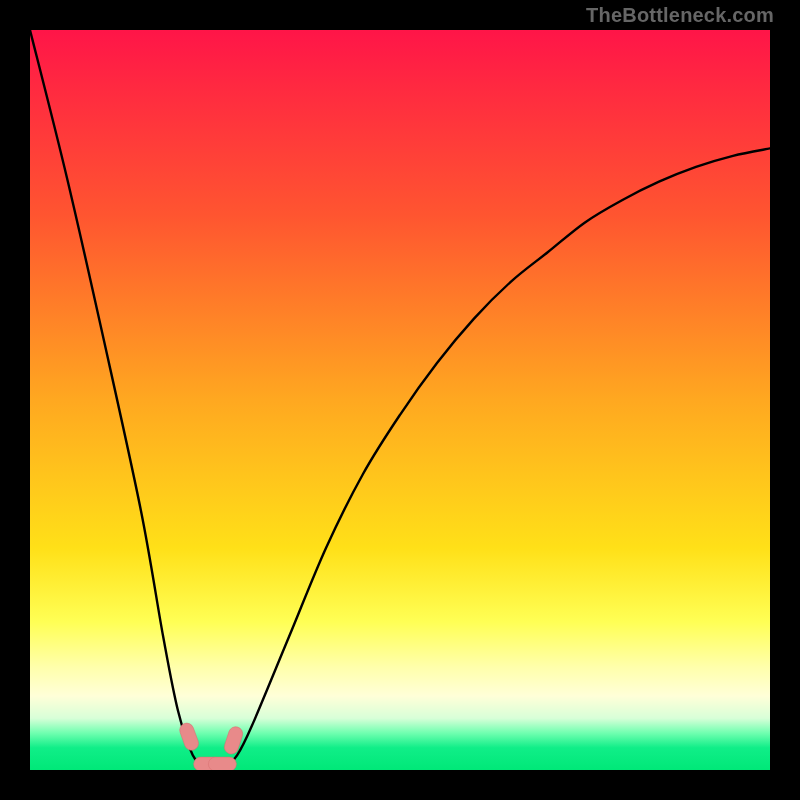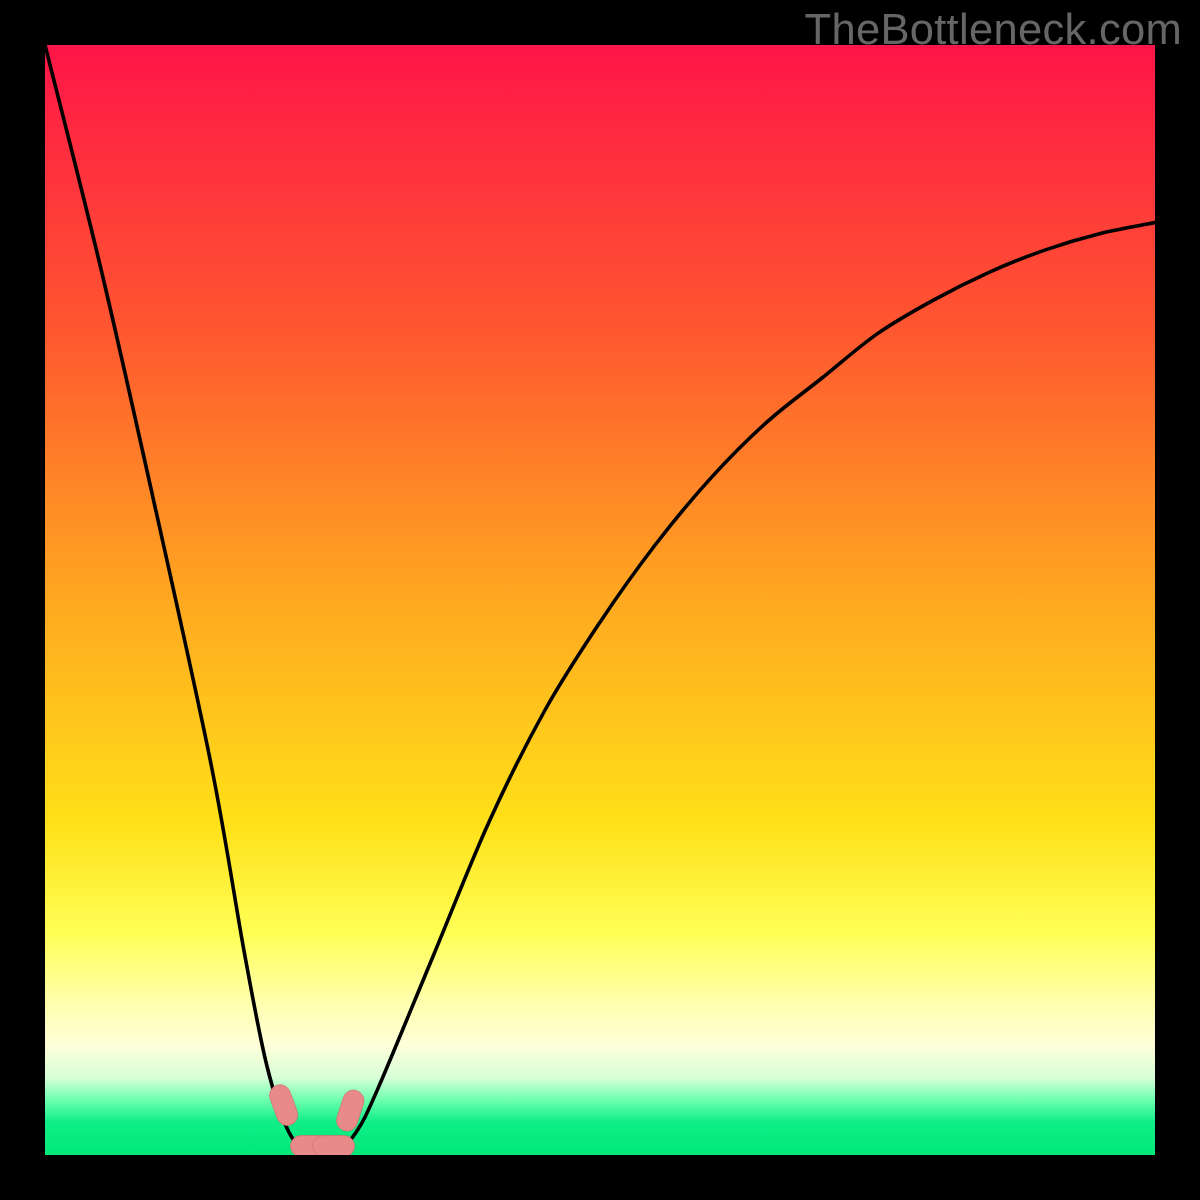--- a/index.html
+++ b/index.html
@@ -7,24 +7,24 @@
     width: 800px;
     height: 800px;
     background: #000;
     position: relative;
     font-family: Arial, Helvetica, sans-serif;
     overflow: hidden;
   }
   .watermark {
     position: absolute;
     top: 4px;
-    right: 12px;
+    right: 26px;
     color: #666;
-    font-size: 29px;
-    font-weight: 400;
+    font-size: 20px;
+    font-weight: 700;
     z-index: 10;
     letter-spacing: 0.2px;
   }
   .plot-area {
     position: absolute;
     left: 30px;
     top: 30px;
     width: 740px;
     height: 740px;
     background: linear-gradient(to bottom,

